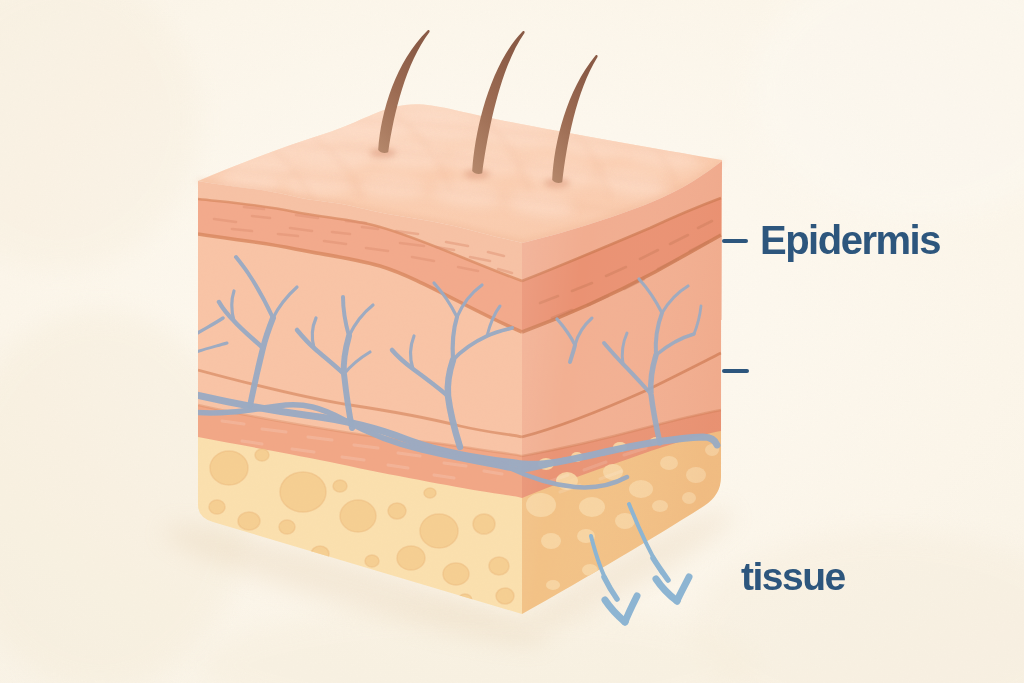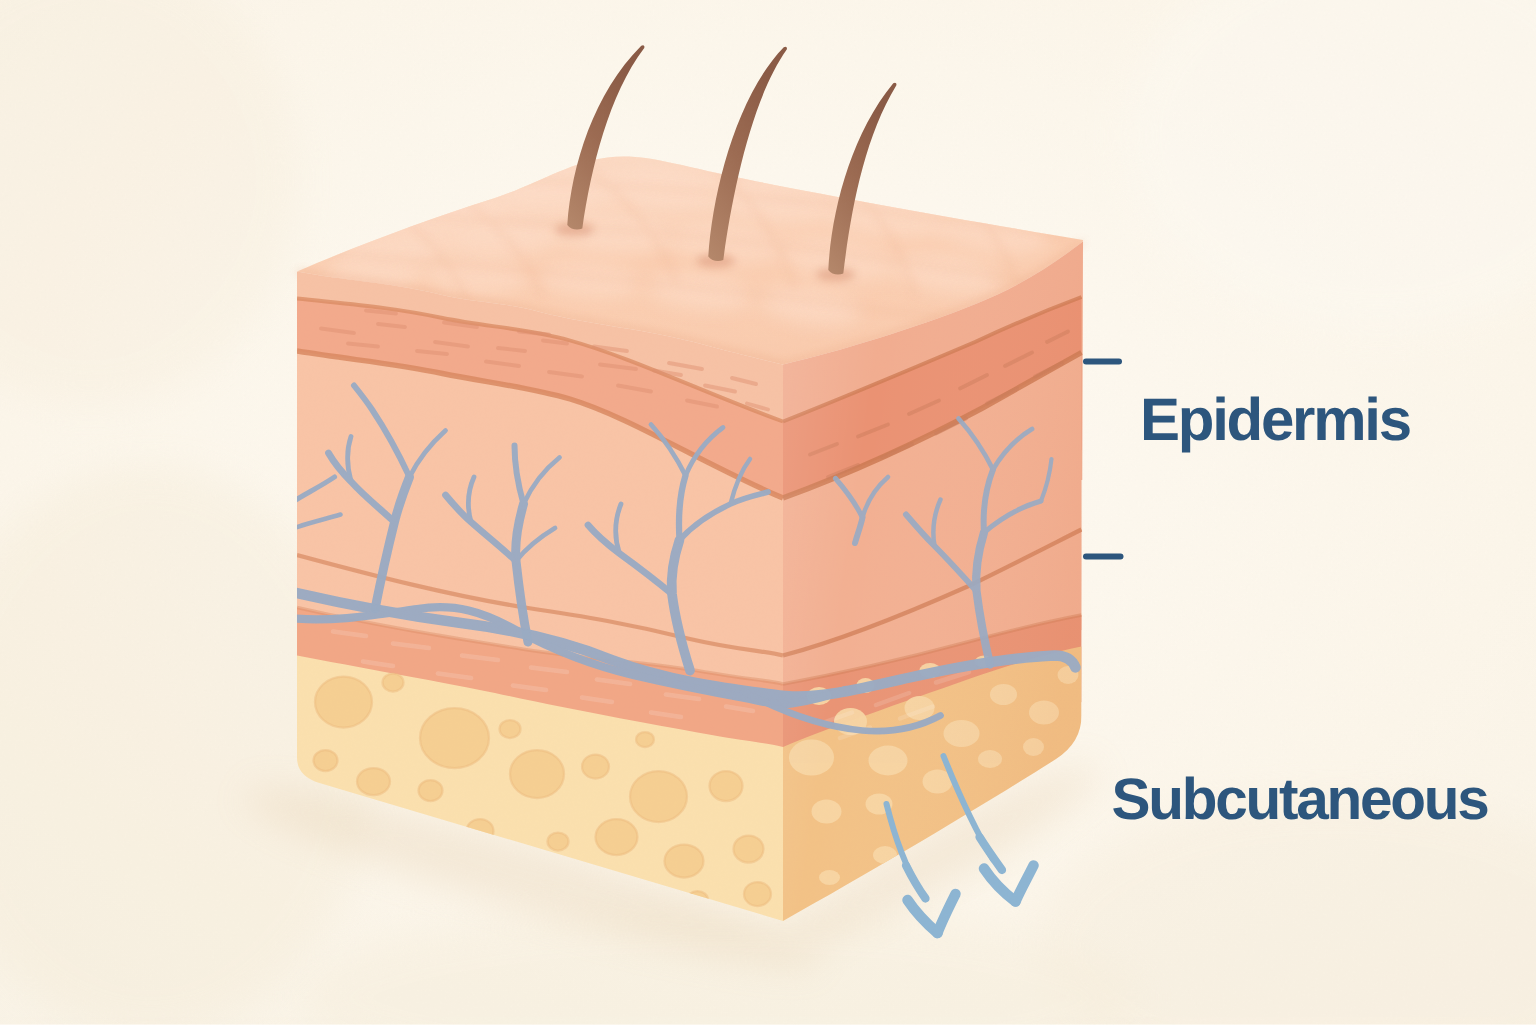--- a/index.html
+++ b/index.html
@@ -1,20 +1,20 @@
 <!DOCTYPE html>
 <html><head>
 <meta charset="utf-8">
 <style>
   html,body{margin:0;padding:0;}
   body{width:1024px;height:683px;overflow:hidden;font-family:"Liberation Sans",sans-serif;}
   .stage{position:relative;width:1024px;height:683px;background:#fbf4e6;}
   .stage svg{position:absolute;left:0;top:0;}
   .label-text{position:absolute;font-weight:700;letter-spacing:-1.5px;line-height:43px;}
-  .lbl-epidermis{left:760px;top:219px;font-size:40px;margin-top:40px;}
+  .lbl-epidermis{left:760px;top:219px;font-size:40px;}
   .lbl-dermis{left:760px;top:348px;font-size:40px;}
   .lbl-subq{left:741px;top:512px;font-size:39px;}
   .leader{position:absolute;height:4px;border-radius:2px;}
   .leader-epidermis{left:722px;top:239px;width:26px;}
   .leader-dermis{left:722px;top:369px;width:27px;}
   .grain{position:absolute;left:0;top:0;pointer-events:none;}
 </style>
 </head>
 <body>
 
@@ -339,15 +339,15 @@
     </g>
   </g>
 
   <rect class="grain" x="0" y="0" width="1024" height="683" filter="url(#grainF)" opacity="0.26"></rect>
 </svg>
 
 <div class="leader leader-epidermis" style="background: rgb(45, 86, 125);"></div>
 <div class="leader leader-dermis" style="background: rgb(45, 86, 125);"></div>
 
 <div class="label-text lbl-epidermis" style="color: rgb(45, 86, 125);">Epidermis</div>
-<div class="label-text lbl-subq" style="color: rgb(45, 86, 125);"><span>Subcutaneous</span><br></div>
+<div class="label-text lbl-subq" style="color: rgb(45, 86, 125);"><br><span>tissue</span></div>
 
 </div>
 
 </body></html>

